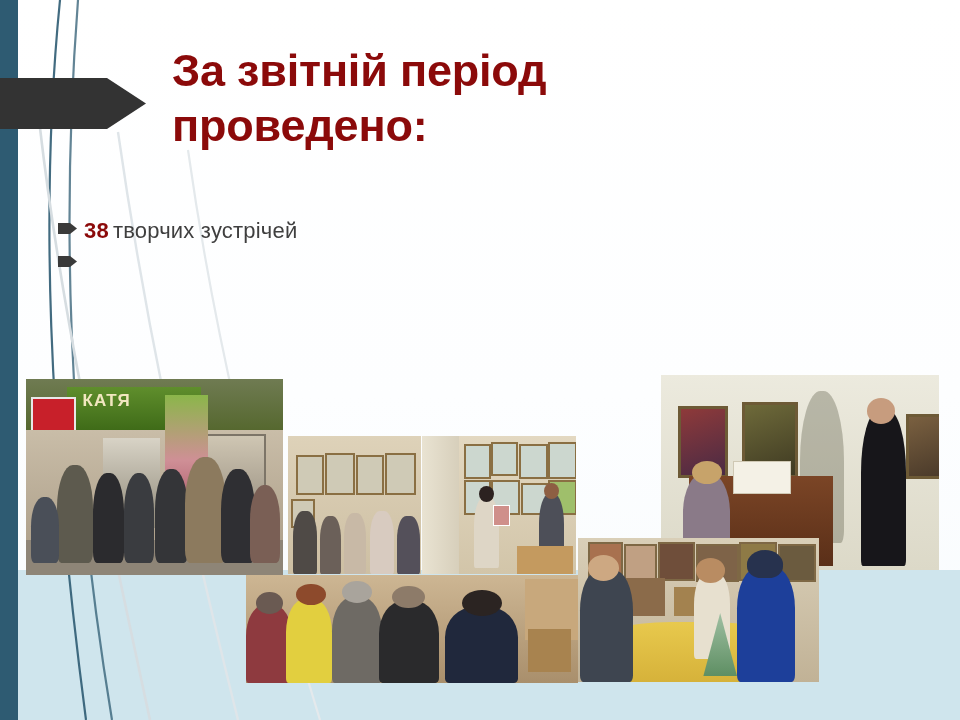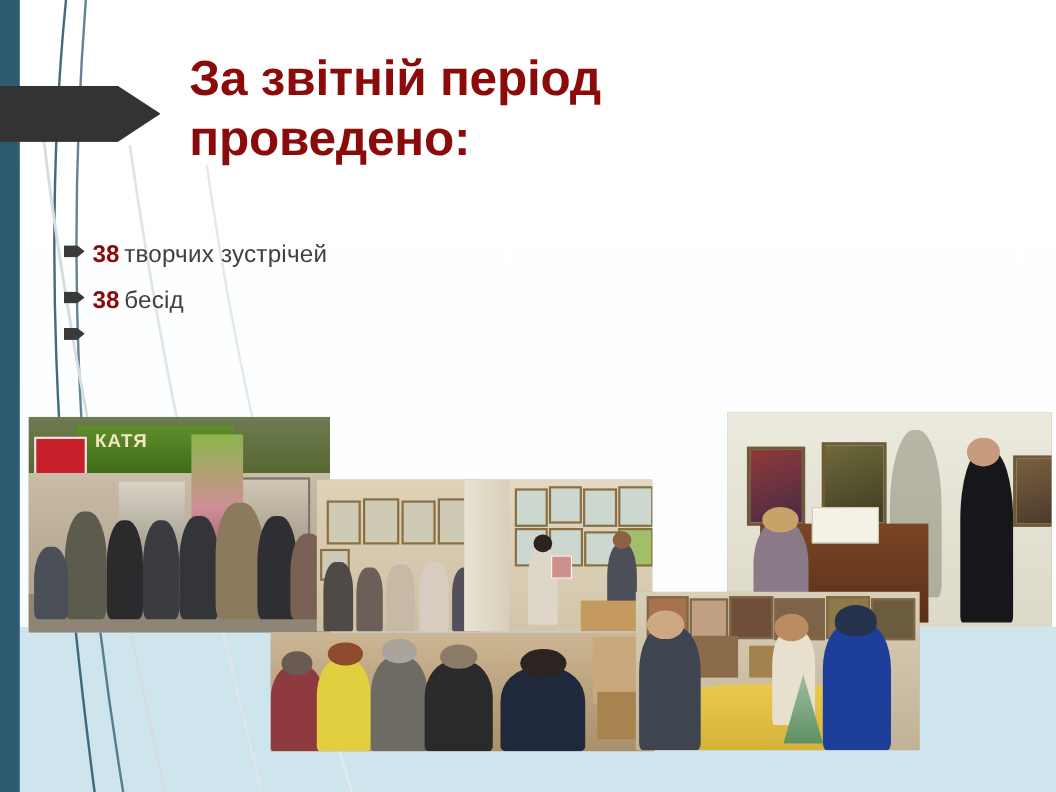--- a/index.html
+++ b/index.html
@@ -107,21 +107,20 @@
     color: #8B0A0A;
     font-weight: bold;
     margin-right: 4px;
   }
 
   
   .photo {
     position: absolute;
     overflow: hidden;
     background: #b9b2a6;
-    padding-left: 17px;
   }
 
   
   #photo-street { left: 26px; top: 379px; width: 257px; height: 196px; }
   #photo-street .sky { position:absolute; left:0; top:0; width:100%; height:26%;
       background: linear-gradient(180deg,#6f7b52 0%,#56682f 100%); }
   #photo-street .signboard { position:absolute; left:16%; top:4%; width:52%; height:22%;
       background: linear-gradient(180deg,#5f8e2c 0%,#3f6b18 100%); }
   #photo-street .signtext { position:absolute; left:22%; top:6%; font-size:17px; font-weight:bold;
       color:#f2e7c0; letter-spacing:1px; }
@@ -220,28 +219,20 @@
 
     <div class="bullet-row">
       <span class="bullet-mark">
           <i></i>
         </span>
       <span class="bullet-text">
         <span class="bullet-num">38</span><span>творчих зустрічей</span>
       </span>
     </div>
 
-    <div class="bullet-row">
-      <span class="bullet-mark">
-          <i></i>
-        </span>
-      <span class="bullet-text">
-        <span class="bullet-num">38</span><span>бесід</span>
-      </span>
-    </div>
 
     <div class="bullet-row">
       <span class="bullet-mark">
           <i></i>
         </span>
     </div>
 
   </div>
 
   <div class="photo" id="photo-street">

